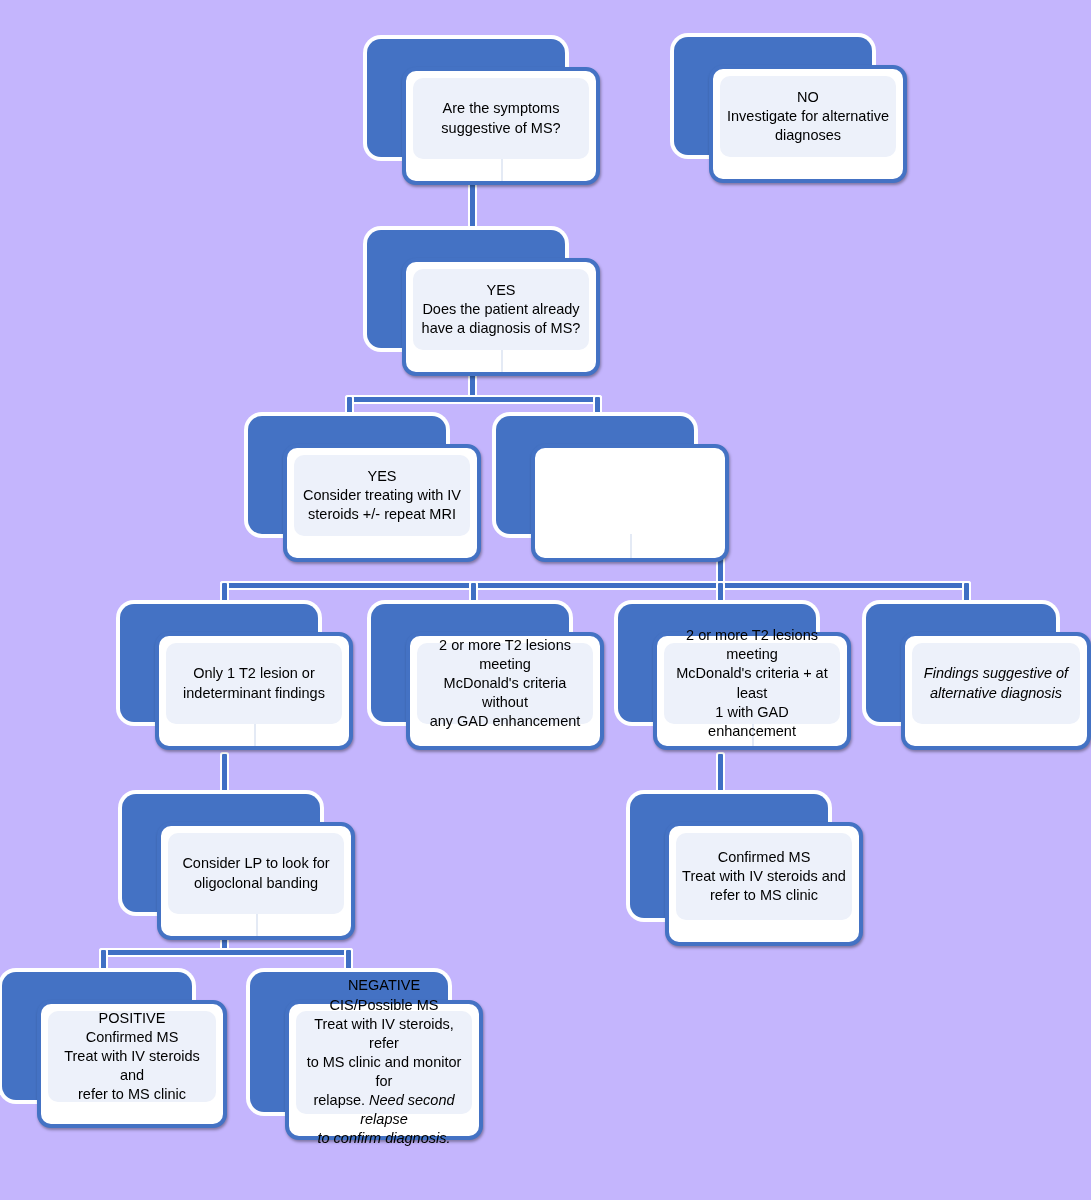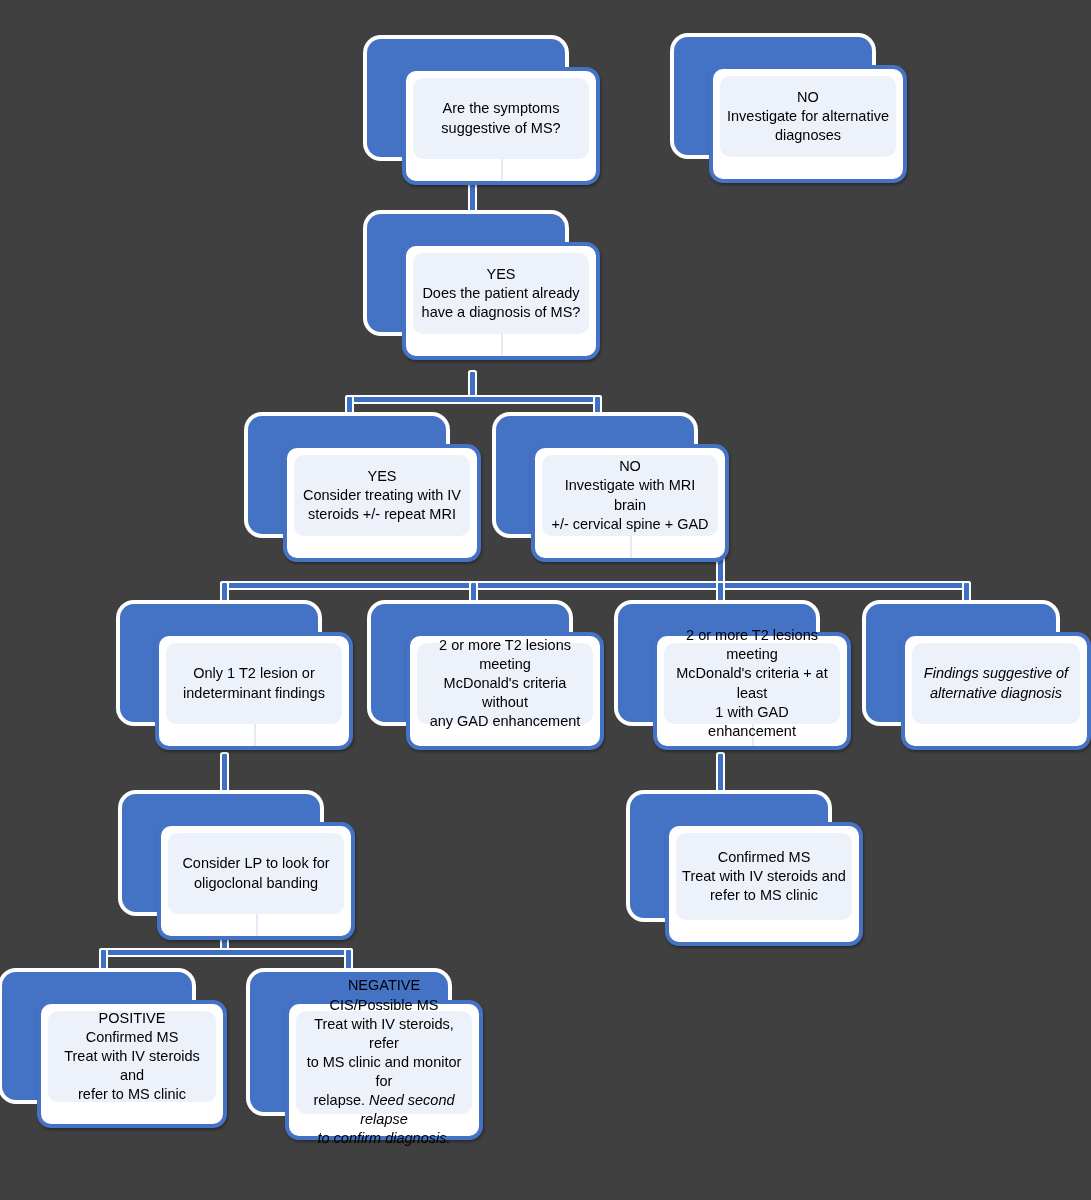--- a/index.html
+++ b/index.html
@@ -5,21 +5,21 @@
 <style>
   html, body {
     margin: 0;
     padding: 0;
     background: #000000;
   }
   #canvas {
     position: relative;
     width: 1091px;
     height: 1200px;
-    background: #404040;
+    background: #c4b5fd;
     overflow: hidden;
     font-family: "Liberation Sans", sans-serif;
   }
 
   
   .conn {
     position: absolute;
     background: #3f6fc4;
     box-shadow: 0 0 0 2px #ffffff;
     border-radius: 1px;
@@ -128,21 +128,21 @@
     <div class="back"></div>
     <div class="front">
       <div class="panel">
         <div class="txt"><b>NO</b>
 <span>Investigate for alternative
 diagnoses</span></div>
       </div>
     </div>
   </div>
 
-  <div class="node" style="left:367px; top:214px; width:198px; height:118px;">
+  <div class="node" style="left:367px; top:230px; width:198px; height:118px;">
     <div class="back"></div>
     <div class="front">
       <div class="hairline" style="left:50%; bottom:0; height:24px;"></div>
       <div class="panel">
         <div class="txt"><b>YES</b>
 <span>Does the patient already
 have a diagnosis of MS?</span></div>
       </div>
     </div>
   </div>
@@ -155,25 +155,20 @@
 <span>Consider treating with IV
 steroids +/- repeat MRI</span></div>
       </div>
     </div>
   </div>
 
   <div class="node" style="left:496px; top:416px; width:198px; height:118px;">
     <div class="back"></div>
     <div class="front">
       <div class="hairline" style="left:50%; bottom:0; height:24px;"></div>
-      <div class="panel">
-        <div class="txt"><b>NO</b>
-<span>Investigate with MRI brain
-+/- cervical spine + GAD</span></div>
-      </div>
     </div>
   </div>
 
   <div class="node" style="left:120px; top:604px; width:198px; height:118px;">
     <div class="back"></div>
     <div class="front">
       <div class="hairline" style="left:50%; bottom:0; height:24px;"></div>
       <div class="panel">
         <div class="txt"><span>Only 1 T2 lesion or
 indeterminant findings</span></div>

